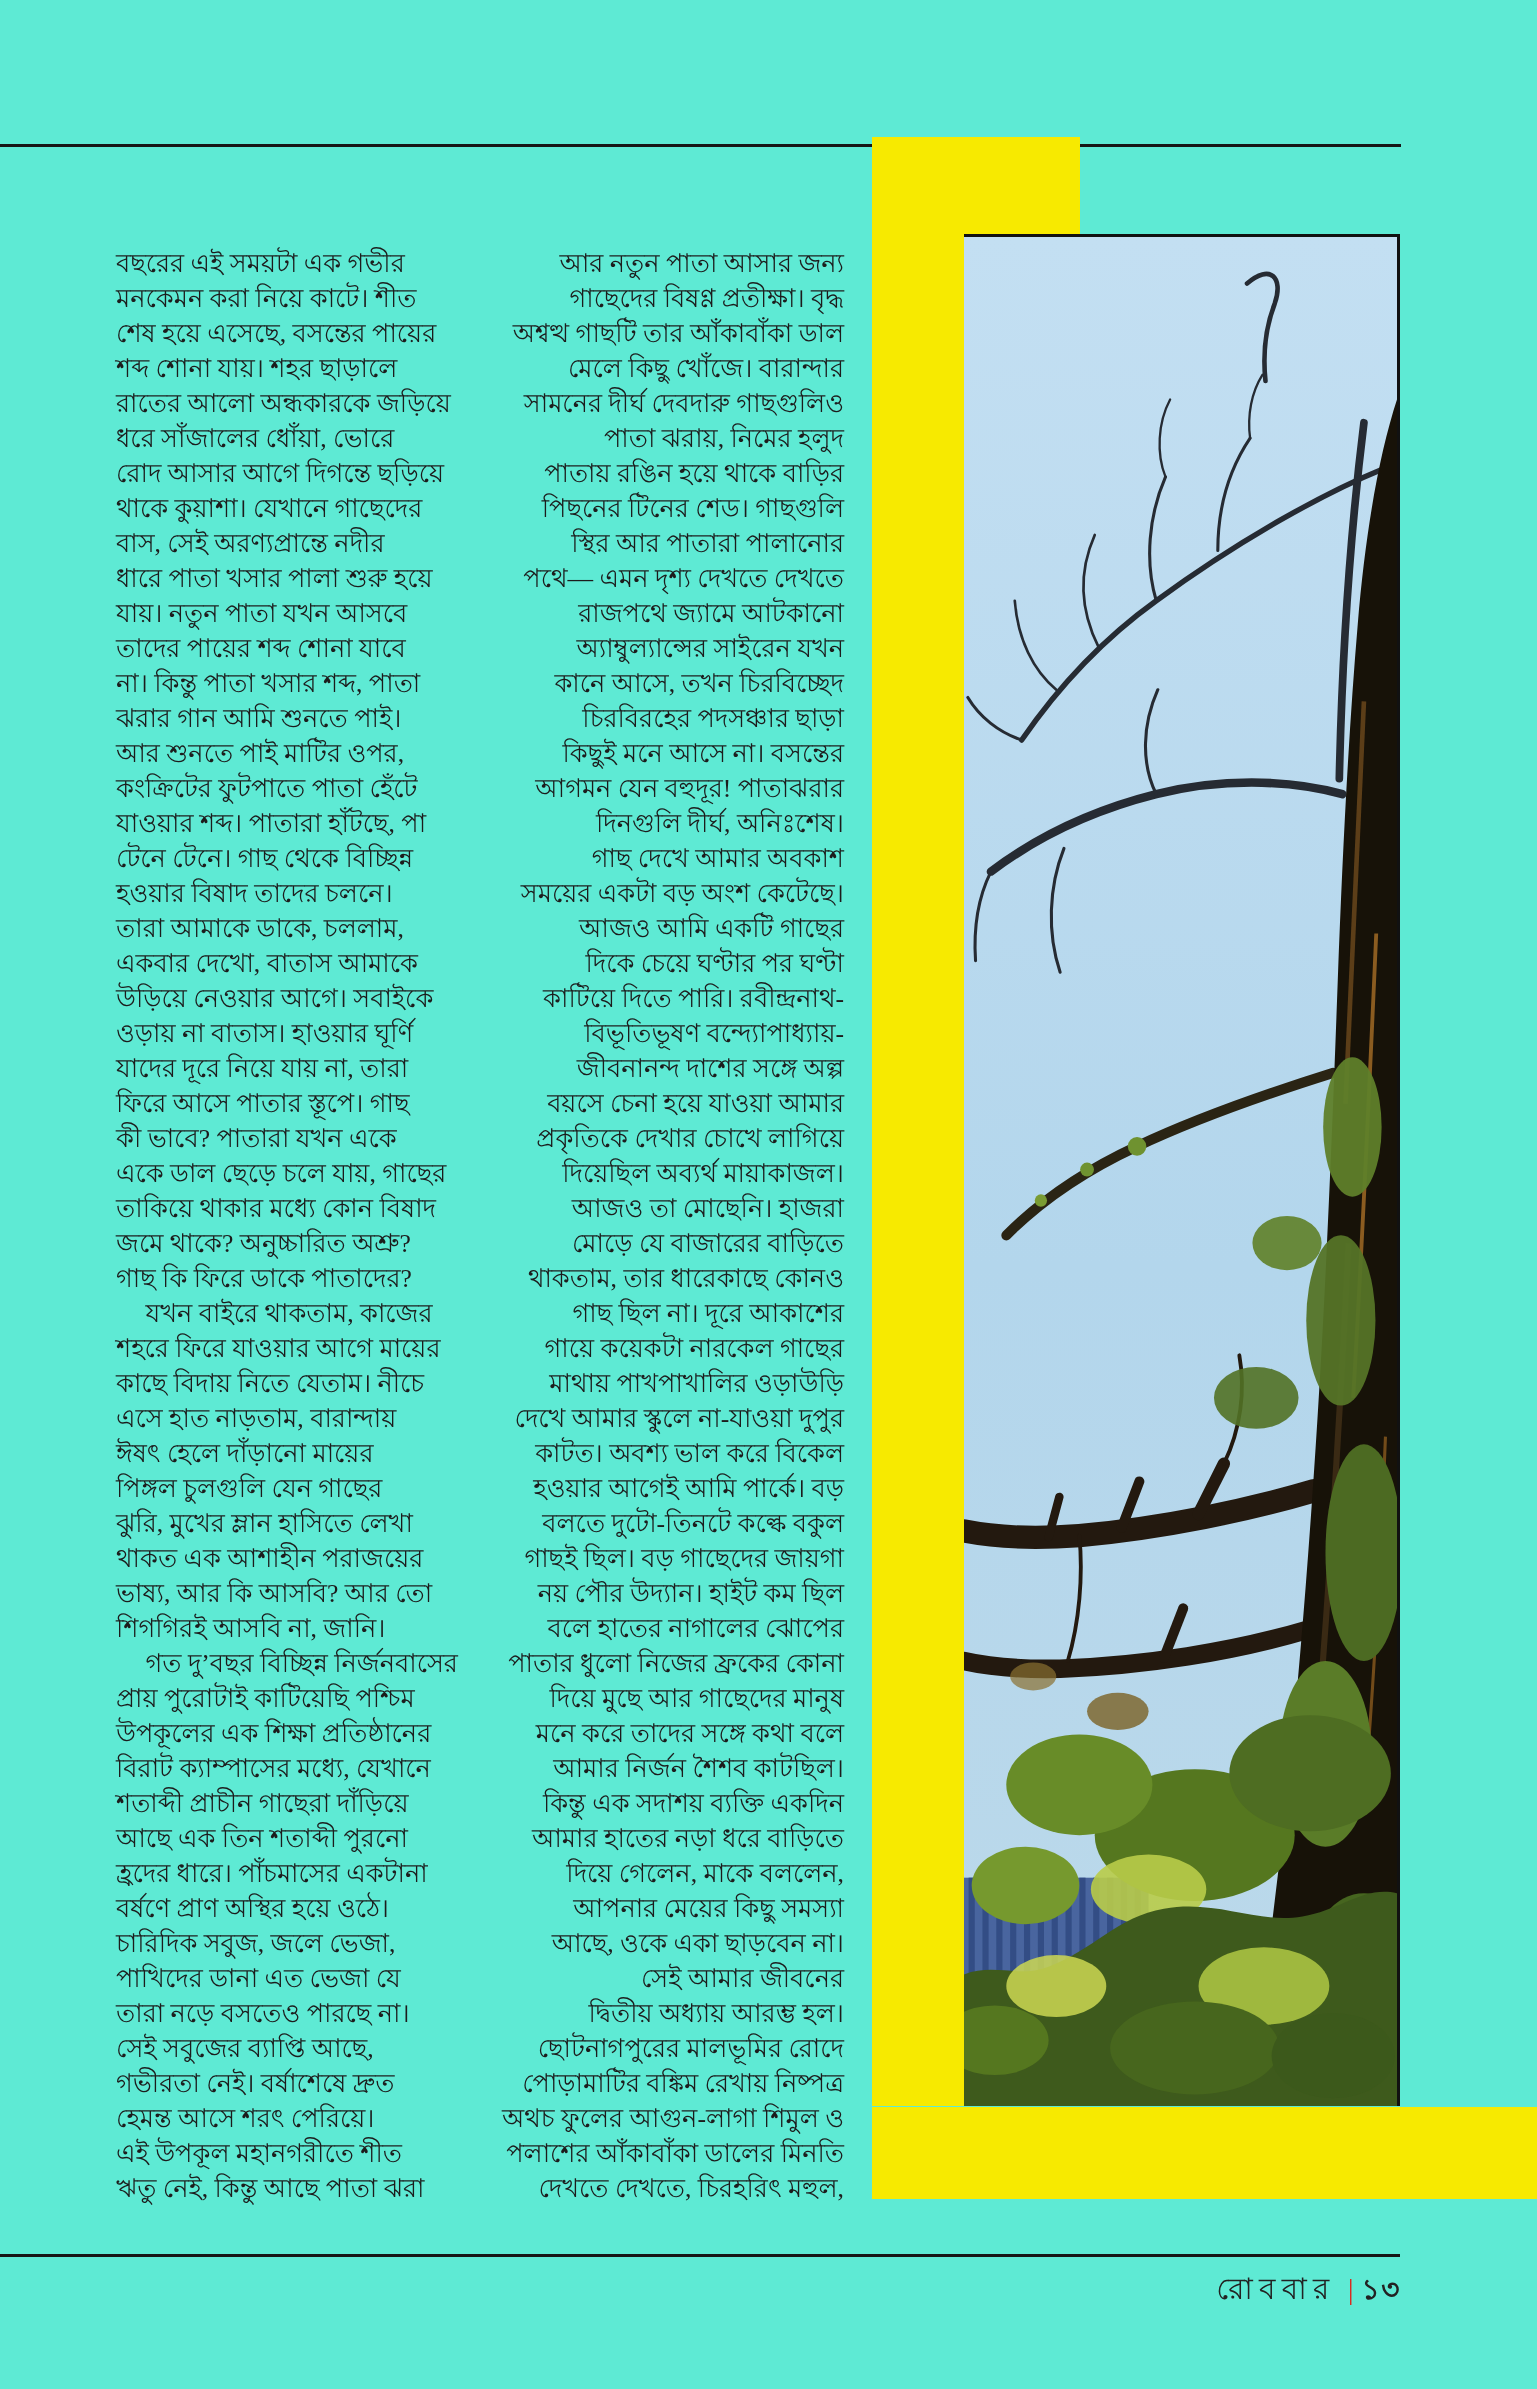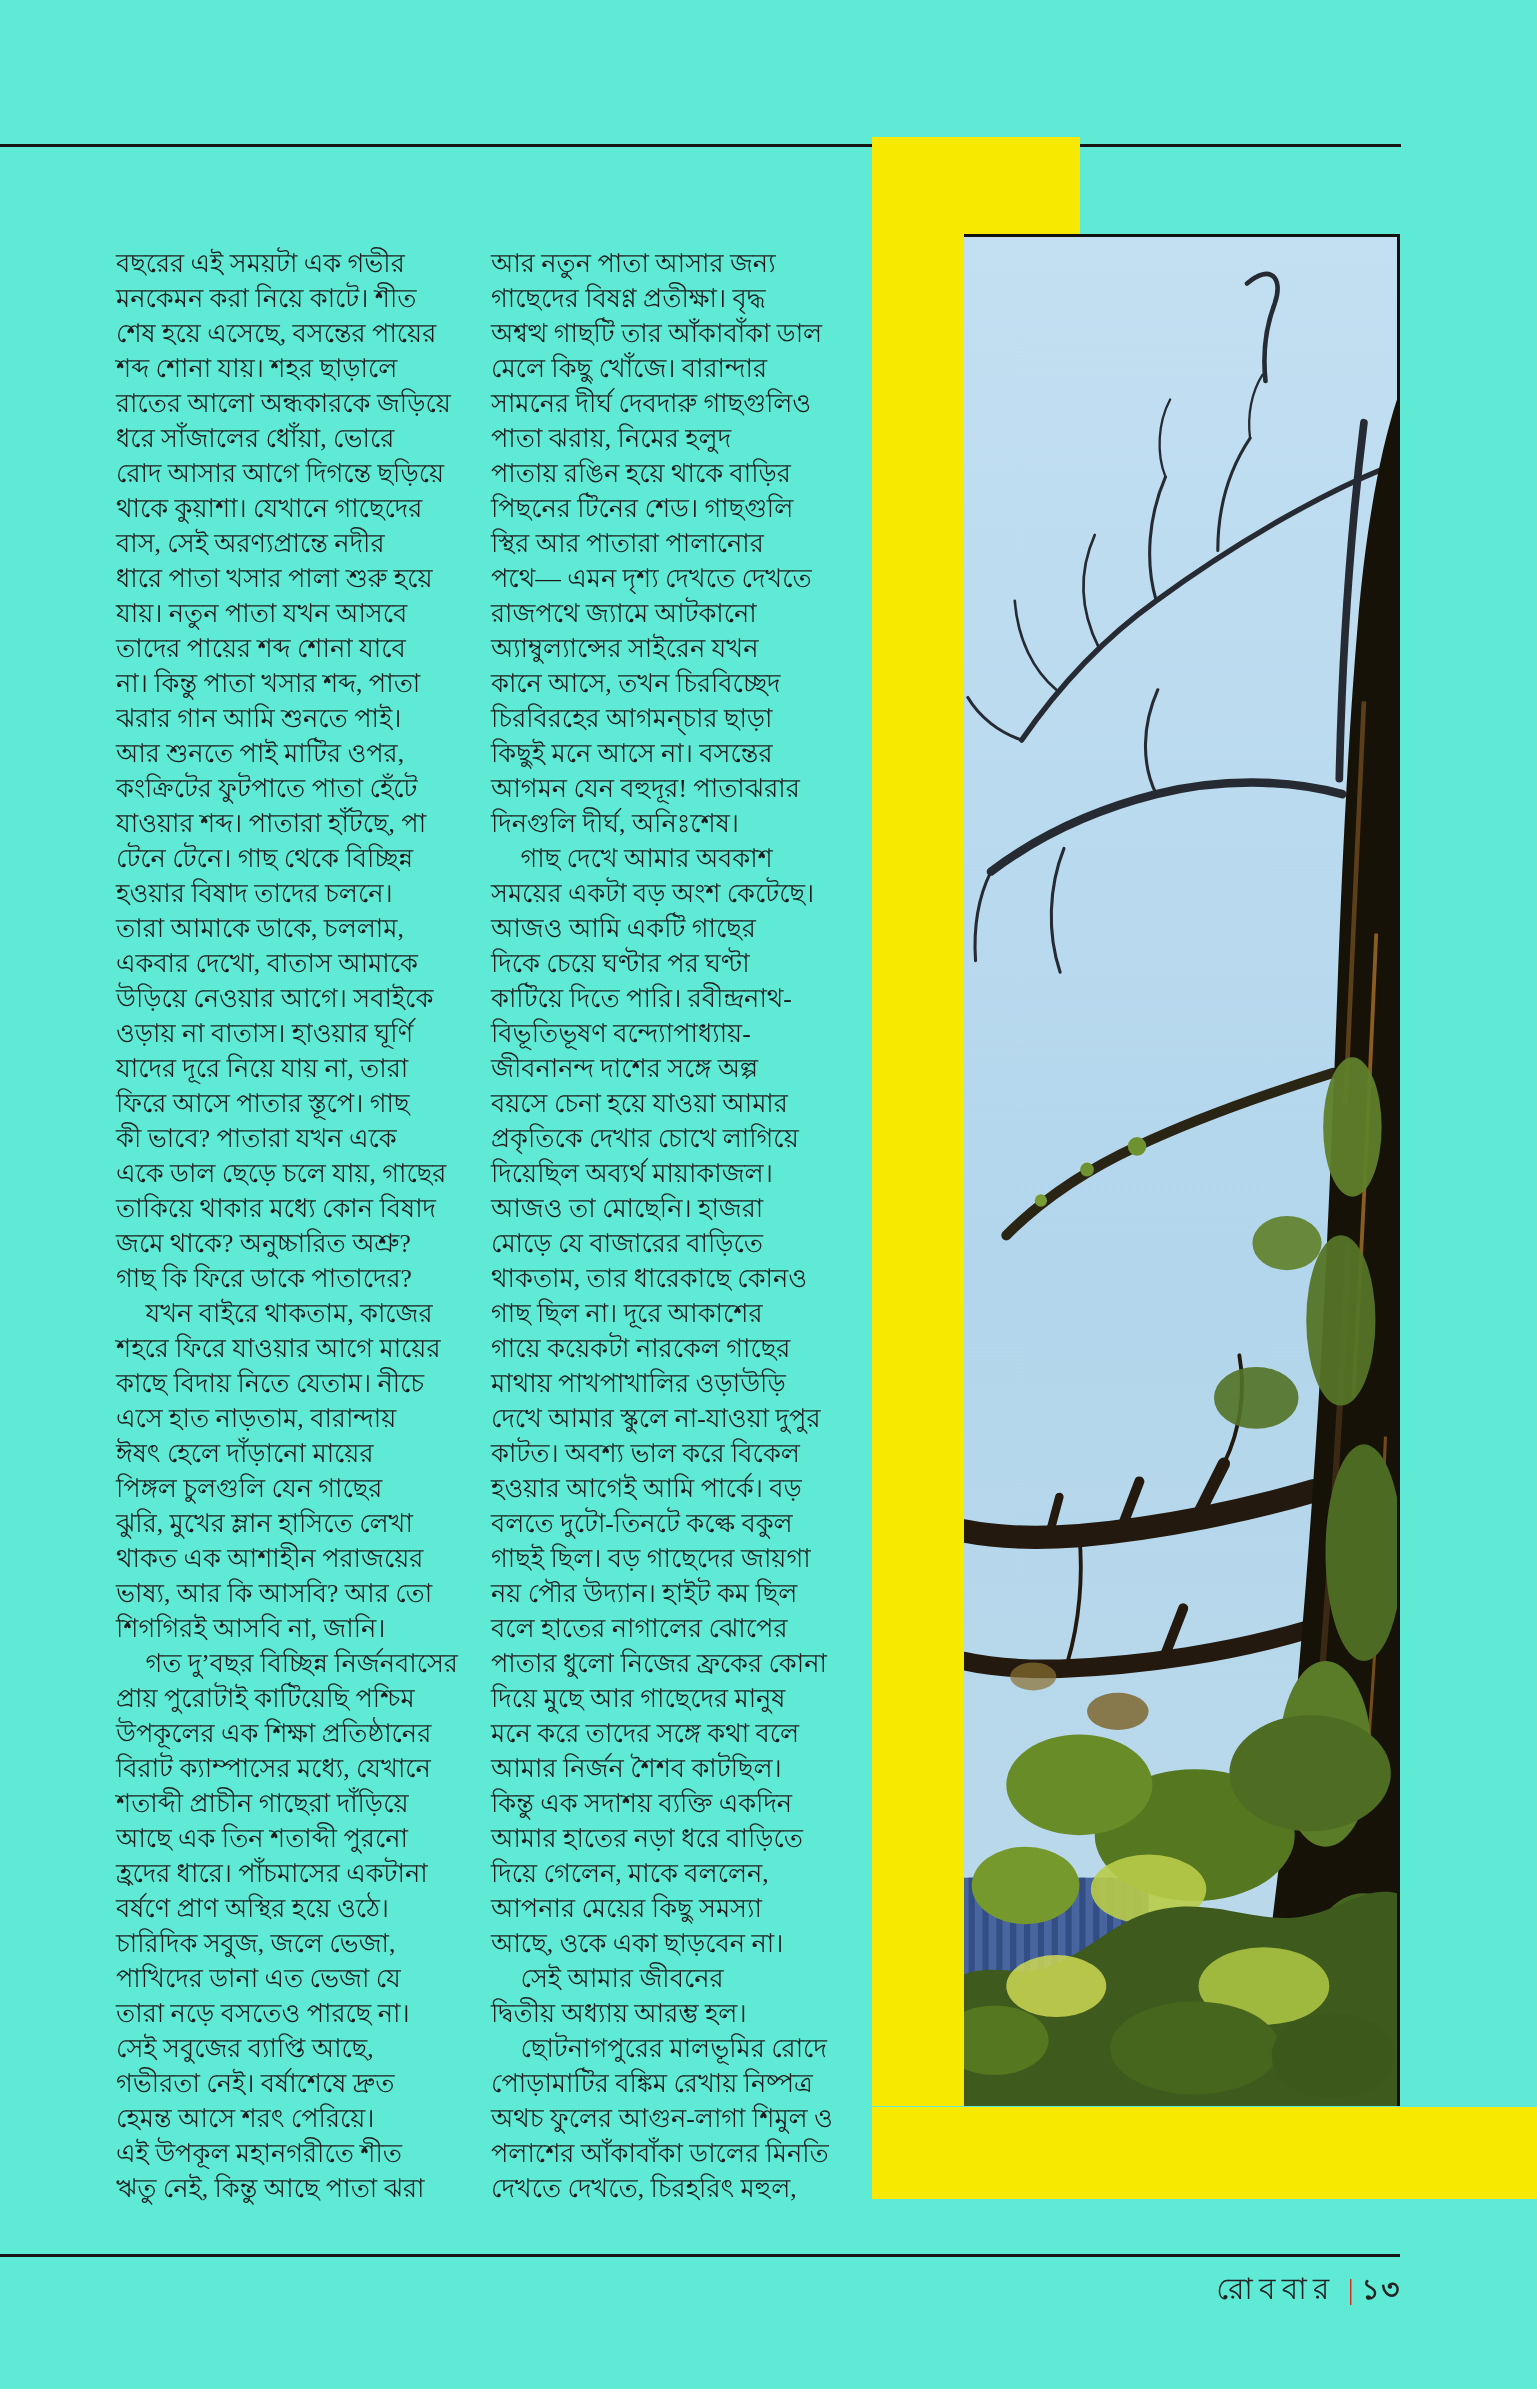--- a/index.html
+++ b/index.html
@@ -19,21 +19,21 @@
   .yellow-top{position:absolute;left:872px;top:137px;width:208px;height:97px;background:var(--yellow);}
   .yellow-strip{position:absolute;left:872px;top:234px;width:92px;height:1872px;background:var(--yellow);}
   .yellow-bottom{position:absolute;left:872px;top:2107px;width:666px;height:92px;background:var(--yellow);}
   .photo{
     position:absolute;left:964px;top:234px;width:436px;height:1872px;margin:0;
     border-top:3.1px solid #111;border-right:3.1px solid #111;box-sizing:border-box;background:#b9d8ec;
   }
   .photo svg{display:block;width:100%;height:100%;}
   .column{position:absolute;top:246px;font-size:25.6px;line-height:35px;white-space:nowrap;}
   .column-left{left:116px;width:326px;}
-  .column-right{left:491px;width:353px;}
+  .column-right{left:491px;width:353px;text-align:right;}
   .line{height:35px;}
   .line.indent{padding-left:29.5px;}
   .footer{
     position:absolute;top:2266px;left:853px;width:548px;text-align:right;
     font-size:29.5px;letter-spacing:6.2px;color:#222;
   }
   .footer .sep{color:var(--accent-red);padding:0 7.8px 0 12.4px;letter-spacing:0;font-weight:400;}
   .footer .pagenum{font-weight:bold;font-size:28px;letter-spacing:1.6px;}
 </style>
 </head>
@@ -112,21 +112,21 @@
       <div class="line">মেলে কিছু খোঁজে। বারান্দার</div>
       <div class="line">সামনের দীর্ঘ দেবদারু গাছগুলিও</div>
       <div class="line">পাতা ঝরায়, নিমের হলুদ</div>
       <div class="line">পাতায় রঙিন হয়ে থাকে বাড়ির</div>
       <div class="line">পিছনের টিনের শেড। গাছগুলি</div>
       <div class="line">স্থির আর পাতারা পালানোর</div>
       <div class="line">পথে— এমন দৃশ্য দেখতে দেখতে</div>
       <div class="line">রাজপথে জ্যামে আটকানো</div>
       <div class="line">অ্যাম্বুল্যান্সের সাইরেন যখন</div>
       <div class="line">কানে আসে, তখন চিরবিচ্ছেদ</div>
-      <div class="line">চিরবিরহের আগমন্চার ছাড়া</div>
+      <div class="line">চিরবিরহের পদসঞ্চার ছাড়া</div>
       <div class="line">কিছুই মনে আসে না। বসন্তের</div>
       <div class="line">আগমন যেন বহুদূর! পাতাঝরার</div>
       <div class="line">দিনগুলি দীর্ঘ, অনিঃশেষ।</div>
       <div class="line indent">গাছ দেখে আমার অবকাশ</div>
       <div class="line">সময়ের একটা বড় অংশ কেটেছে।</div>
       <div class="line">আজও আমি একটি গাছের</div>
       <div class="line">দিকে চেয়ে ঘণ্টার পর ঘণ্টা</div>
       <div class="line">কাটিয়ে দিতে পারি। রবীন্দ্রনাথ-</div>
       <div class="line">বিভূতিভূষণ বন্দ্যোপাধ্যায়-</div>
       <div class="line">জীবনানন্দ দাশের সঙ্গে অল্প</div>

